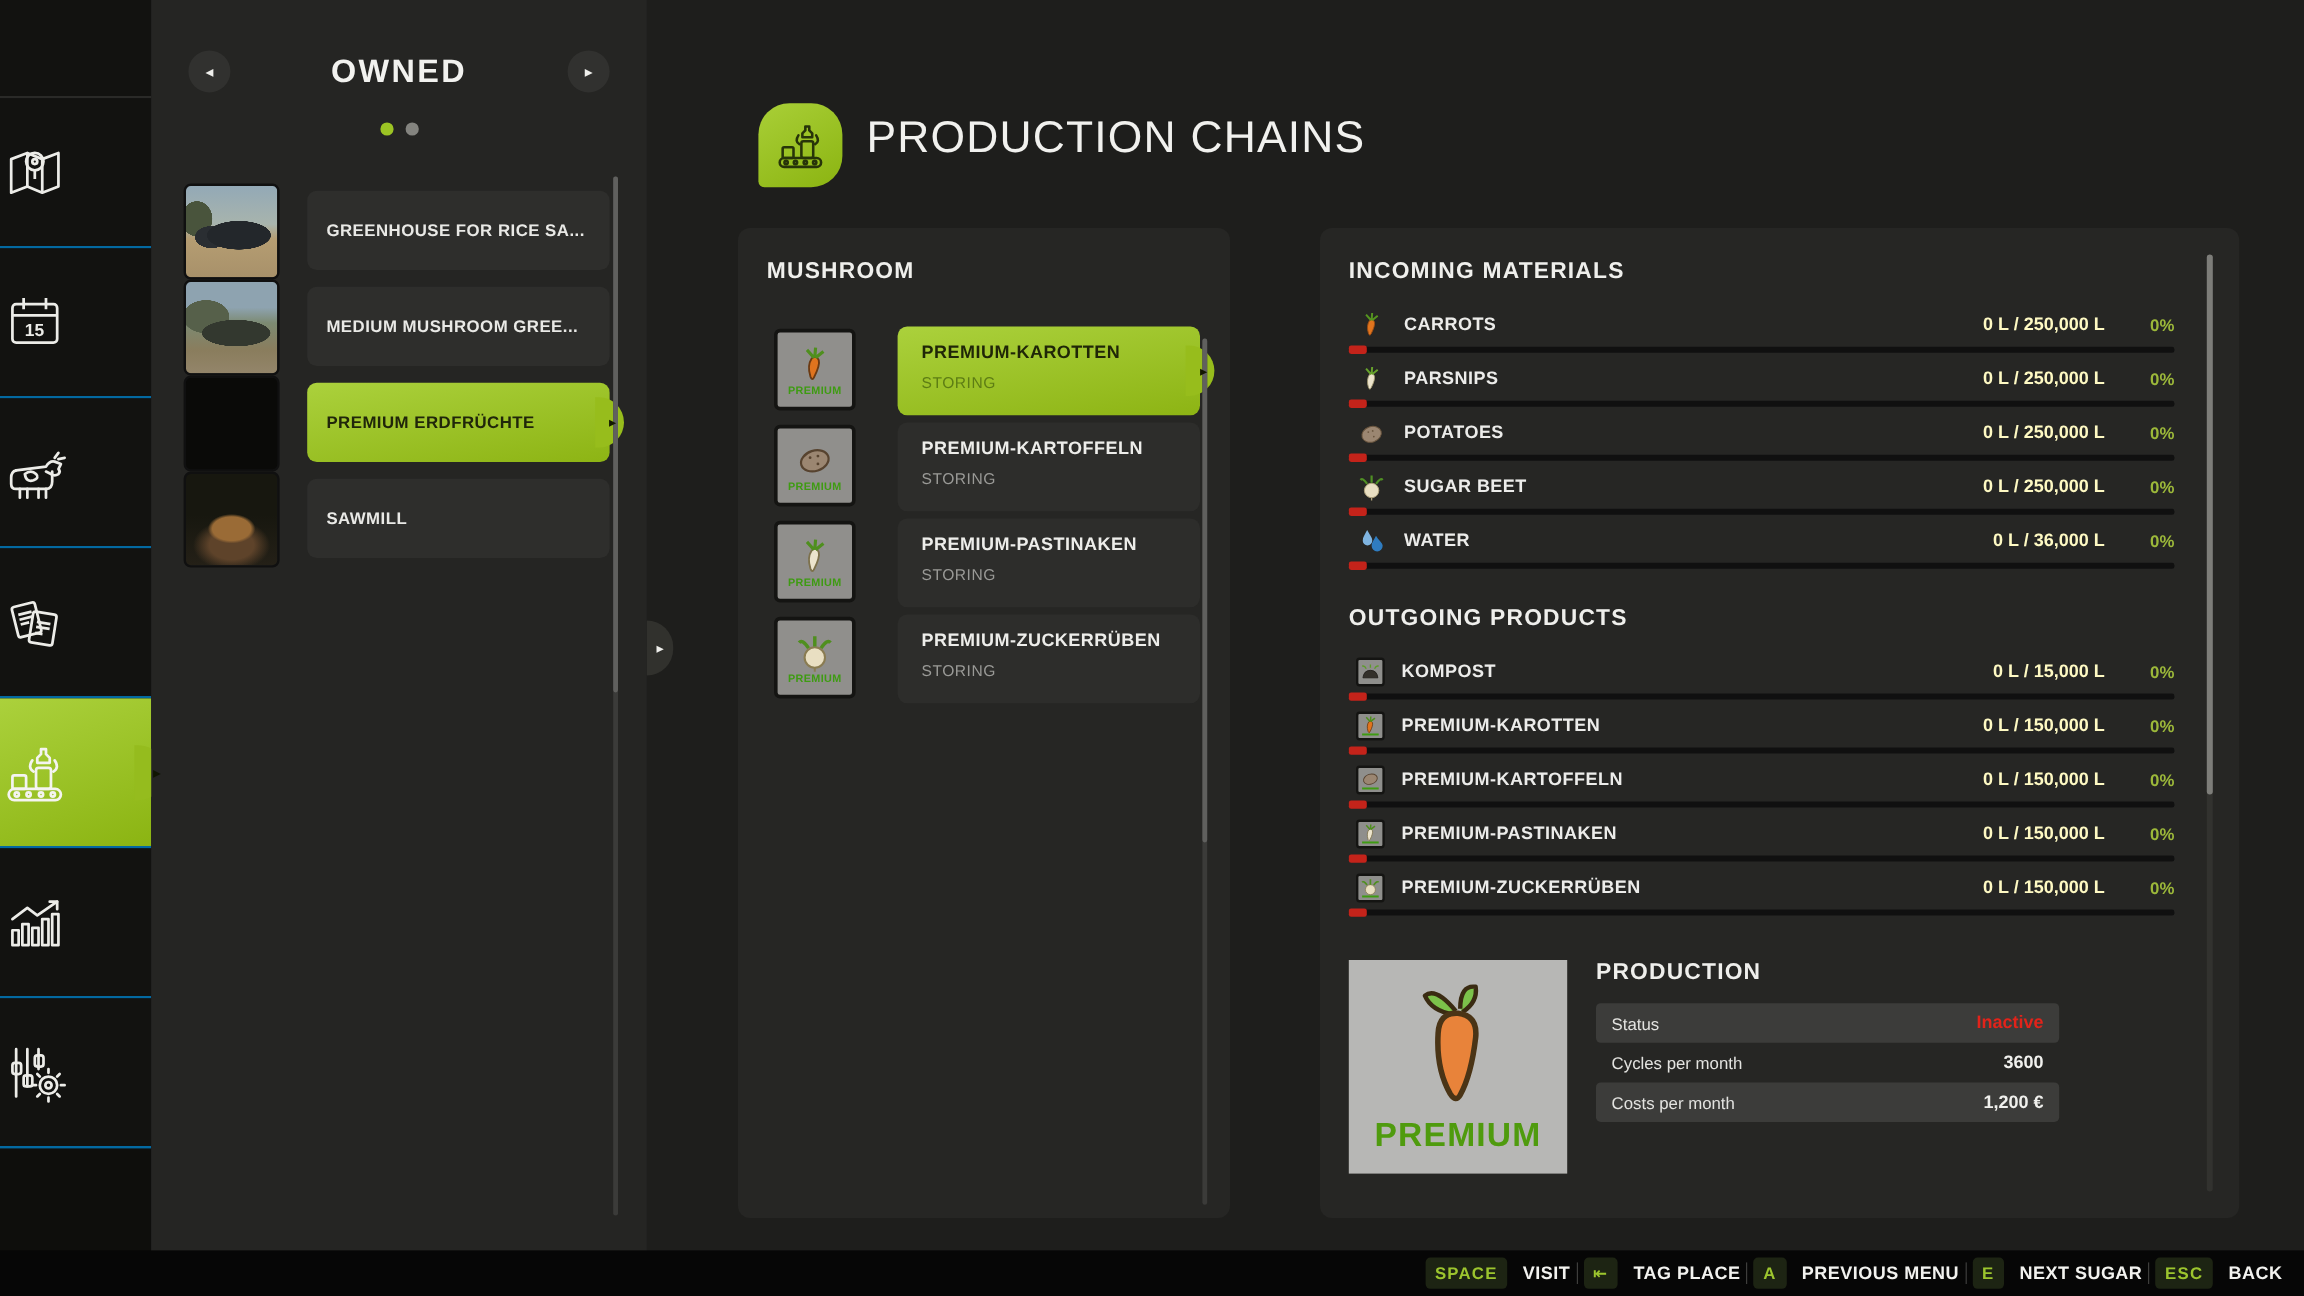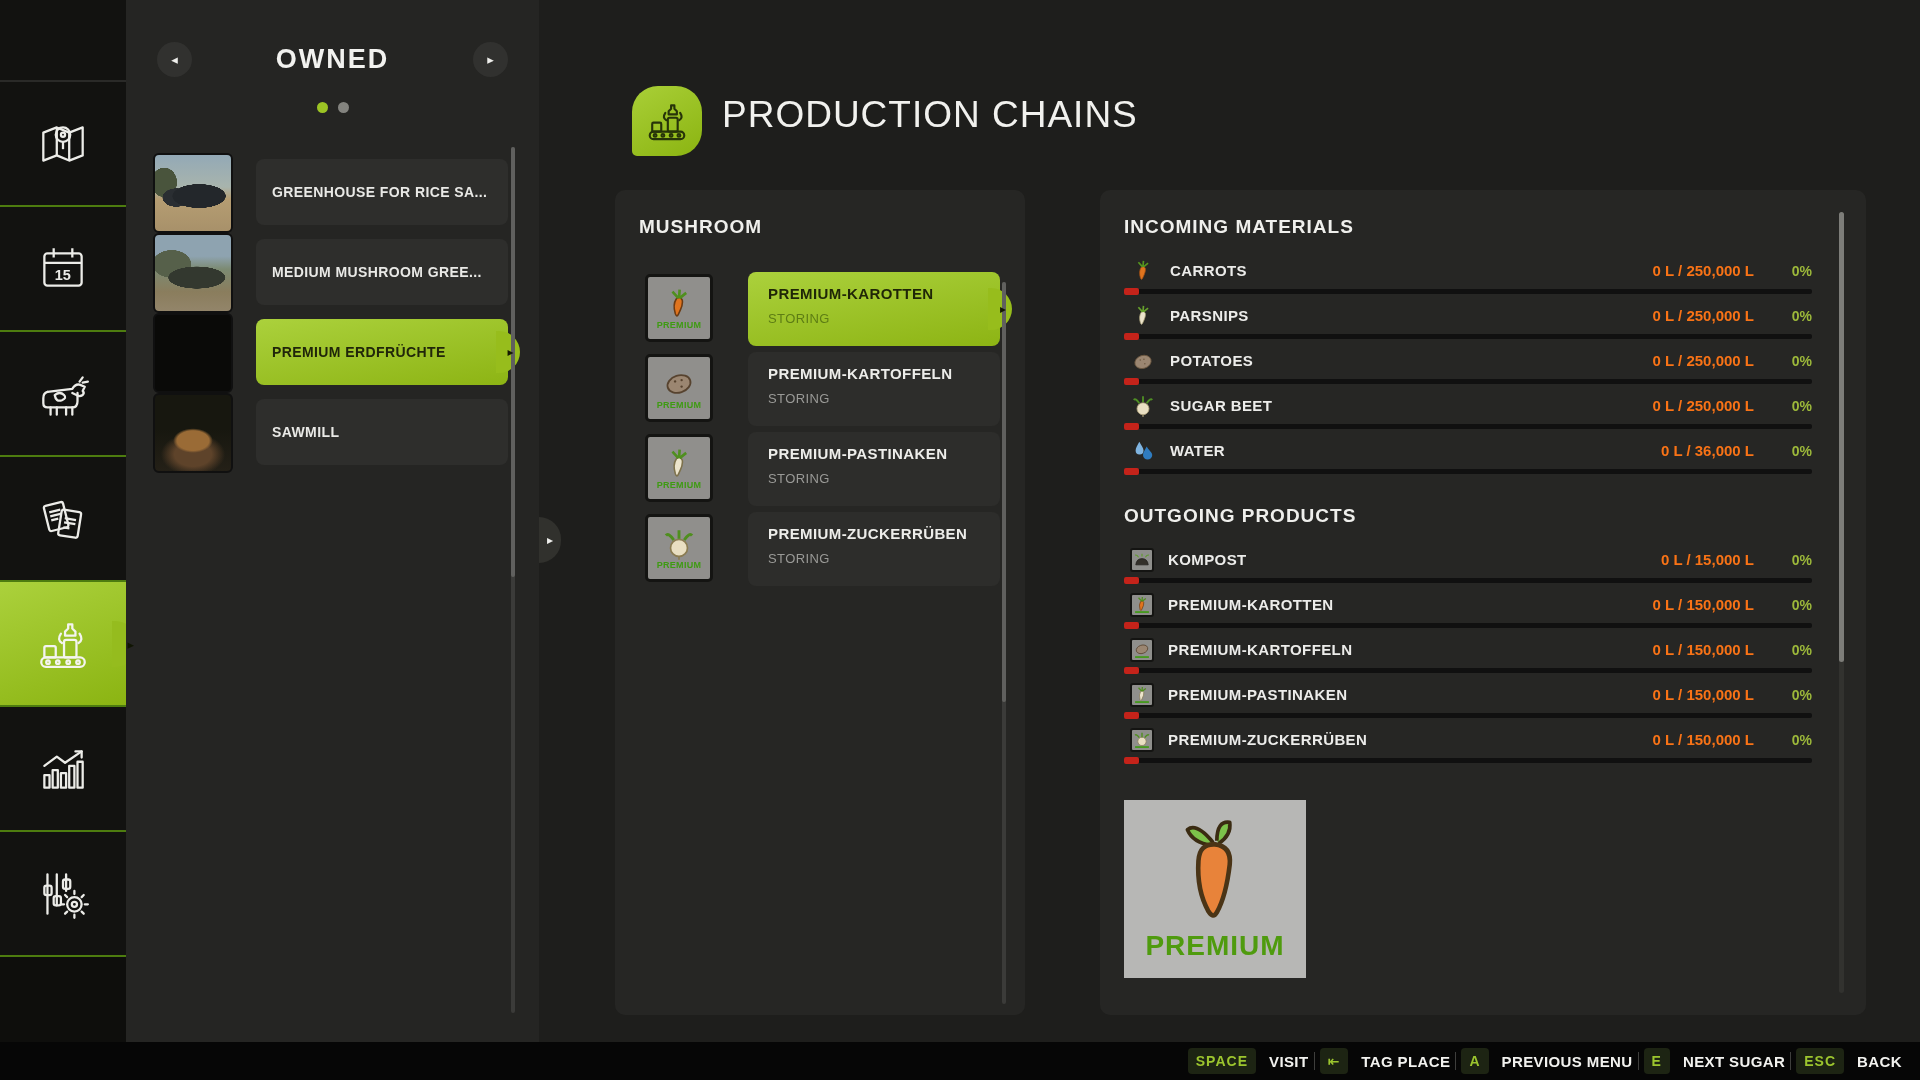--- a/index.html
+++ b/index.html
@@ -3,22 +3,22 @@
 <meta charset="utf-8">
 <style>
   html,body{margin:0;padding:0;background:#111;}
   .canvas{position:relative;width:1920px;height:1080px;overflow:hidden;background:#1e1e1c;
           font-family:"Liberation Sans","DejaVu Sans",sans-serif;}
   svg{display:block}
 
   
   .sidebar{position:absolute;left:0;top:0;width:126px;height:1080px;background:#0c0c0a;display:flex;flex-direction:column;}
   .s-top{height:80px;border-bottom:2px solid #26262a00;background:#121210;border-bottom:2px solid #2a2a28;}
-  .s-cell{height:123px;flex:0 0 auto;display:flex;align-items:center;justify-content:center;
-          background:#121210;border-bottom:2px solid #4d7c0f;position:relative;}
+  .s-cell{height:123px;flex:0 0 auto;display:flex;align-items:center;
+          background:#121210;border-bottom:2px solid #0369a1;position:relative;}
   .s-rest{flex:1;background:#0e0e0c;}
   .s-cell.selected{background:linear-gradient(160deg,#abd13c,#8bb412);}
   .s-cell.selected::after{content:"";position:absolute;right:-12px;top:50%;transform:translateY(-50%);
           width:26px;height:46px;background:#95bc1e;border-radius:0 23px 23px 0;}
   .s-arrow{position:absolute;right:-8px;top:50%;transform:translateY(-50%);color:#101502;font-size:13px;z-index:2;}
 
   
   .owned{position:absolute;left:126px;top:0;width:413px;height:1080px;background:#252523;}
   .nav-btn{position:absolute;top:42px;width:35px;height:35px;border-radius:50%;background:#31312f;
            color:#efefec;font-size:13px;display:flex;align-items:center;justify-content:center;cursor:pointer;}
@@ -85,21 +85,21 @@
   
   .rpanel{position:absolute;left:1100px;top:190px;width:766px;height:825px;background:#262624;border-radius:10px;
           padding:26px 54px 0 24px;box-sizing:border-box;}
   .rpanel .panel-h{margin:0 0 16px 0;}
   .m-row{height:45px;}
   .m-top{display:flex;align-items:center;height:33px;}
   .m-ico{width:26px;height:26px;margin:0 14px 0 6px;flex:0 0 auto;display:flex;align-items:center;justify-content:center;}
   .tile-s{width:24px;height:24px;background:#8f8f8c;border:2px solid #141412;border-radius:3px;box-sizing:border-box;
           display:flex;align-items:center;justify-content:center;margin:0 14px 0 6px;flex:0 0 auto;}
   .m-label{font-size:15px;font-weight:bold;color:#ececea;letter-spacing:.4px;flex:1;}
-  .m-value{font-size:15px;font-weight:bold;color:#f97316;text-align:left;}
+  .m-value{font-size:15px;font-weight:bold;color:#fef9c3;text-align:left;}
   .m-pct{width:58px;font-size:14px;font-weight:bold;color:#9cb83a;text-align:right;}
   .m-bar{height:5px;background:#101010;border-radius:2px;position:relative;margin-top:2px;}
   .m-bar::before{content:"";position:absolute;left:0;top:-1px;width:15px;height:7px;background:#c4231a;border-radius:2px;}
   .sec-gap{height:26px;}
   .prod-block{display:flex;margin-top:32px;}
   .prod-img{width:182px;height:178px;background:#b7b7b5;display:flex;flex-direction:column;align-items:center;
             justify-content:center;flex:0 0 auto;}
   .prod-img .premium-big{font-size:28px;font-weight:bold;color:#4f9b0e;letter-spacing:1px;margin-top:2px;}
   .prod-info{margin-left:24px;width:386px;}
   .prod-info .panel-h{margin-bottom:14px;}
@@ -519,20 +519,35 @@
 
     <div class="prod-block">
       <div class="prod-img">
         <svg width="92" height="112" viewBox="0 0 100 120">
           <path d="M48 28 Q30 6 20 14 Q26 28 46 31" fill="#7cc24a" stroke="#3a2b12" stroke-width="4" stroke-linejoin="round"></path>
           <path d="M52 26 Q52 4 66 6 Q68 20 54 29" fill="#7cc24a" stroke="#3a2b12" stroke-width="4" stroke-linejoin="round"></path>
           <path d="M50 30 Q68 32 66 52 Q62 86 52 104 Q48 111 43 103 Q30 80 32 48 Q33 29 50 30 Z" fill="#e8833a" stroke="#4a3416" stroke-width="5" stroke-linejoin="round"></path>
         </svg>
         <div class="premium-big">PREMIUM</div>
       </div>
+      <div class="prod-info">
+        <div class="panel-h">PRODUCTION</div>
+        <div class="t-row alt">
+          <span>Status</span>
+          <span class="t-val red">Inactive</span>
+        </div>
+        <div class="t-row">
+          <span>Cycles per month</span>
+          <span class="t-val">3600</span>
+        </div>
+        <div class="t-row alt">
+          <span>Costs per month</span>
+          <span class="t-val">1,200 €</span>
+        </div>
+      </div>
     </div>
 
     <div class="r-scroll">
         <div class="sthumb"></div>
       </div>
   </section>
 
   <footer class="footer">
     <div class="f-item">
       <span class="keycap">SPACE</span>

